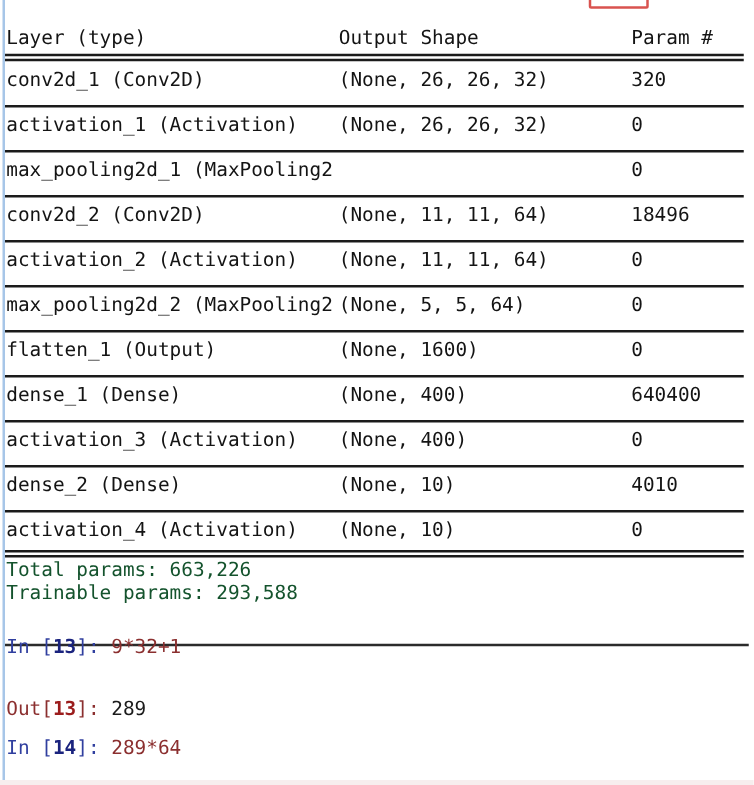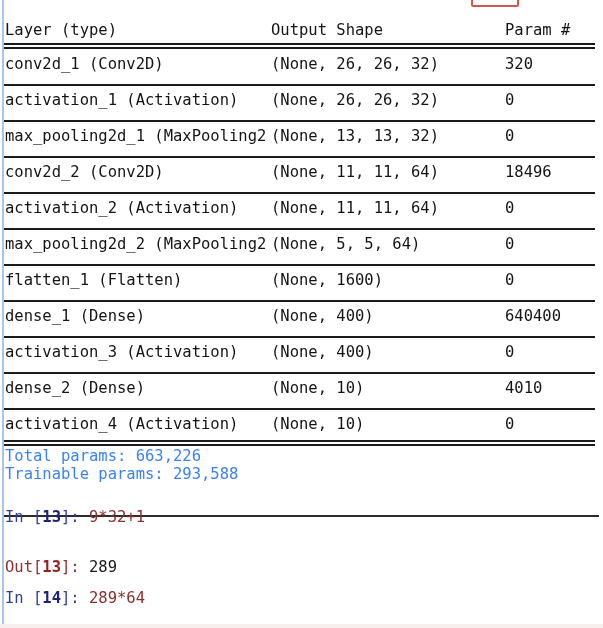--- a/index.html
+++ b/index.html
@@ -48,21 +48,21 @@
     height: 628px;
   }
 
   .mono-line {
     position: absolute;
     left: 5px;
     white-space: pre;
     font-size: 15.5px;
     line-height: 17px;
     letter-spacing: 0px;
-    color: #3b82f6;
+    color: #14532d;
     font-family: "DejaVu Sans Mono", "Liberation Mono", monospace;
   }
 
   
   .sum-row {
     position: absolute;
     left: 0;
     width: 603px;
     height: 25px;
   }
@@ -156,21 +156,20 @@
 
   <div class="sum-row" style="top:88px;">
     <span class="sum-cell col-layer">activation_1 (Activation)</span>
     <span class="sum-cell col-shape">(None, 26, 26, 32)</span>
     <span class="sum-cell col-param">0</span>
   </div>
   <div class="rule-thin" style="top:120px;"></div>
 
   <div class="sum-row" style="top:124px;padding-left:42px;">
     <span class="sum-cell col-layer">max_pooling2d_1 (MaxPooling2</span>
-    <span class="sum-cell col-shape">(None, 13, 13, 32)</span>
     <span class="sum-cell col-param">0</span>
   </div>
   <div class="rule-thin" style="top:156px;"></div>
 
   <div class="sum-row" style="top:160px;">
     <span class="sum-cell col-layer">conv2d_2 (Conv2D)</span>
     <span class="sum-cell col-shape">(None, 11, 11, 64)</span>
     <span class="sum-cell col-param">18496</span>
   </div>
   <div class="rule-thin" style="top:192px;"></div>
@@ -183,21 +182,21 @@
   <div class="rule-thin" style="top:228px;"></div>
 
   <div class="sum-row" style="top:232px;">
     <span class="sum-cell col-layer">max_pooling2d_2 (MaxPooling2</span>
     <span class="sum-cell col-shape">(None, 5, 5, 64)</span>
     <span class="sum-cell col-param">0</span>
   </div>
   <div class="rule-thin" style="top:264px;"></div>
 
   <div class="sum-row" style="top:268px;">
-    <span class="sum-cell col-layer">flatten_1 (Flatten)</span>
+    <span class="sum-cell col-layer">flatten_1 (Output)</span>
     <span class="sum-cell col-shape">(None, 1600)</span>
     <span class="sum-cell col-param">0</span>
   </div>
   <div class="rule-thin" style="top:300px;"></div>
 
   <div class="sum-row" style="top:304px;">
     <span class="sum-cell col-layer">dense_1 (Dense)</span>
     <span class="sum-cell col-shape">(None, 400)</span>
     <span class="sum-cell col-param">640400</span>
   </div>

